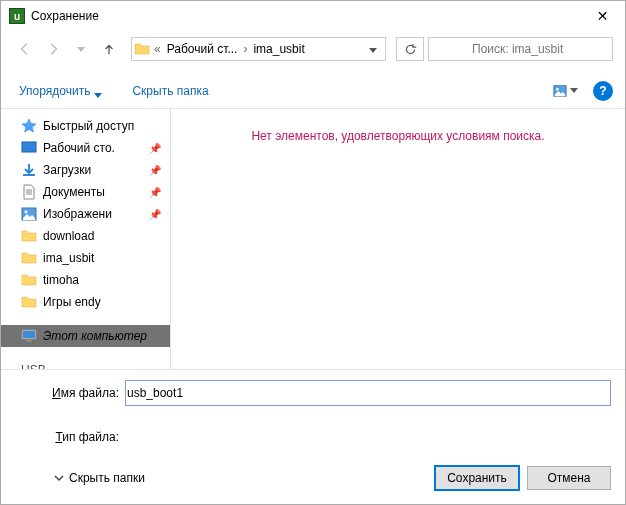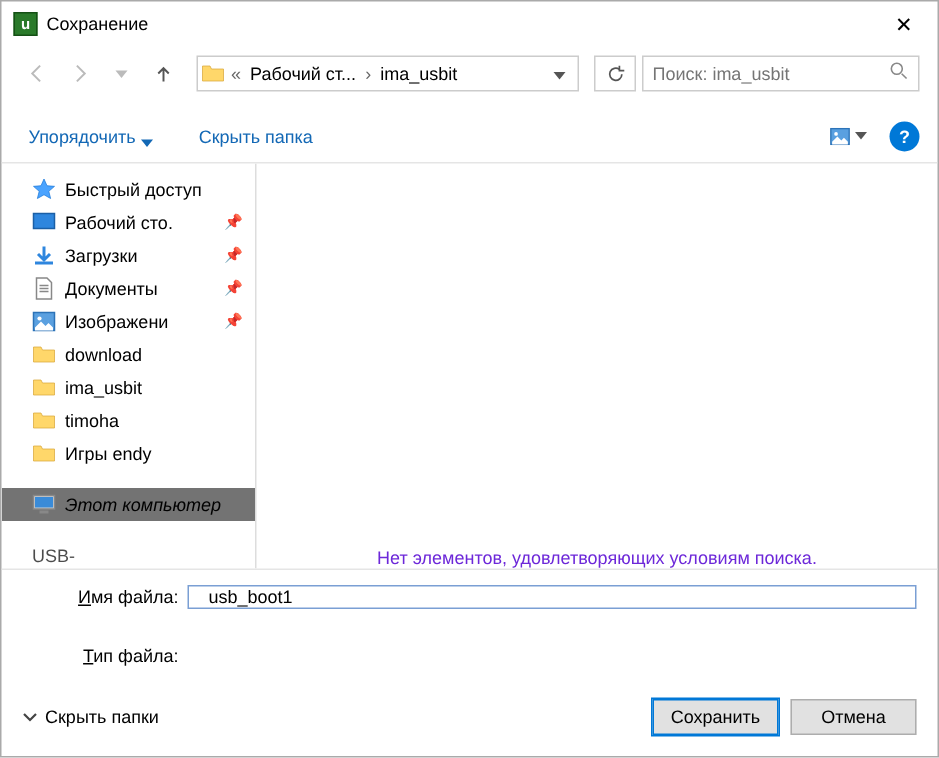--- a/index.html
+++ b/index.html
@@ -11,47 +11,47 @@
 .navbar { display: flex; align-items: center; height: 36px; padding: 0 12px; gap: 4px; }
 .navbtn { width: 24px; height: 24px; display: flex; align-items: center; justify-content: center; color: #555; cursor: pointer; }
 .navbtn.disabled { color: #bbb; }
 .navbtn svg { width: 14px; height: 14px; }
 .addressbar { flex: 1; height: 24px; border: 1px solid #ccc; display: flex; align-items: center; padding: 0 2px; gap: 2px; margin: 0 6px; background: #fff; }
 .addressbar .crumb-sep { color: #666; padding: 0 2px; }
 .addressbar .crumb { padding: 0 2px; }
 .addressbar .dd { margin-left: auto; color: #666; padding: 0 6px; }
 .refresh { width: 28px; height: 24px; display: flex; align-items: center; justify-content: center; border: 1px solid #ccc; cursor: pointer; }
 .searchbox { width: 185px; height: 24px; border: 1px solid #ccc; display: flex; align-items: center; padding: 0 6px; background: #fff; }
-.searchbox input { flex: 1; border: none; outline: none; color: #404040; background: transparent; }
+.searchbox input { flex: 1; border: none; outline: none; color: #404040; background: transparent; margin-left: 37px; }
 .searchbox .sicon { color: #888; }
 .toolbar { display: flex; align-items: center; height: 36px; padding: 0 12px; border-bottom: 1px solid #e5e5e5; margin-top: 6px; }
 .toolbar .tbtn { color: #1368b5; padding: 4px 6px; display: flex; align-items: flex-end; gap: 4px; cursor: pointer; }
 .toolbar .spacer { flex: 1; }
 .toolbar .viewdd { display: flex; align-items: center; gap: 3px; border: 1px solid transparent; padding: 2px 4px; cursor: pointer; }
 .toolbar .viewdd svg { width: 14px; height: 14px; }
 .toolbar .helpicon { width: 20px; height: 20px; border-radius: 50%; background: #0078d7; color: #fff; display: flex; align-items: center; justify-content: center; font-weight: bold; margin-left: 10px; cursor: pointer; }
 .mainarea { flex: 1; display: flex; overflow: hidden; }
 .sidebar { width: 170px; overflow-y: auto; position: relative; border-right: 1px solid #ddd; padding-top: 6px; }
 .sidebar-item { display: flex; align-items: center; height: 22px; padding-left: 20px; gap: 6px; cursor: pointer; white-space: nowrap; }
 .sidebar-item.group { padding-left: 6px; }
 .sidebar-item.group::before { content: ''; width: 8px; margin-right: 0; }
 .sidebar-item.selected { background: #737373; font-style: italic; }
 .sidebar-item .pin { margin-left: auto; margin-right: 8px; color: #888; font-size: 10px; }
 .sidebar .gap { height: 12px; }
 .icon16 { width: 16px; height: 16px; flex-shrink: 0; }
 .folder-ico { fill: #ffd76a; stroke: #d9a83c; stroke-width: 0.5; }
-.content { flex: 1; display: flex; align-items: flex-end; justify-content: center; padding-top: 20px; color: #6d28d9; }
+.content { flex: 1; display: flex; align-items: flex-start; justify-content: center; padding-top: 20px; color: #be185d; }
 .bottom { padding: 10px 14px 12px 14px; display: flex; flex-direction: column; gap: 24px; border-top: 1px solid #e5e5e5; }
 .fieldrow { display: flex; align-items: center; gap: 6px; }
 .fieldrow label { width: 104px; text-align: right; }
 .fieldrow .u { text-decoration: underline; }
-.fieldrow input.fname { flex: 1; height: 16px; border: 1px solid #7a9fd4; padding: 0 13px; outline: none; }
+.fieldrow input.fname { flex: 1; height: 26px; border: 1px solid #7a9fd4; padding: 0 1px; outline: none; }
 .fieldrow .combo { flex: 1; height: 22px; border: 1px solid #bcbcbc; background: #eaeaea; display: flex; align-items: center; padding: 0 6px; cursor: pointer; }
 .fieldrow .combo .dd2 { margin-left: auto; color: #555; }
-.footer { display: flex; align-items: center; padding: 10px 14px 14px 14px; gap: 8px; }
+.footer { display: flex; align-items: center; padding: 10px 14px 14px 14px; gap: 8px; margin-left: 39px; }
 .footer .hidef { display: flex; align-items: center; gap: 5px; cursor: pointer; }
 .footer .btns { margin-left: auto; display: flex; gap: 8px; }
 .footer button { width: 84px; height: 24px; border: 1px solid #adadad; background: #e1e1e1; cursor: pointer; }
 .footer button.primary { border: 1px solid #0078d7; outline: 1px solid #0078d7; }
 .caret-down { display:inline-block; width: 0; height: 0; border-left: 4px solid transparent; border-right: 4px solid transparent; border-top: 5px solid #555; }
 .caret-down.blue { border-top-color: #1368b5; }
 </style>
 </head>
 <body>
 

